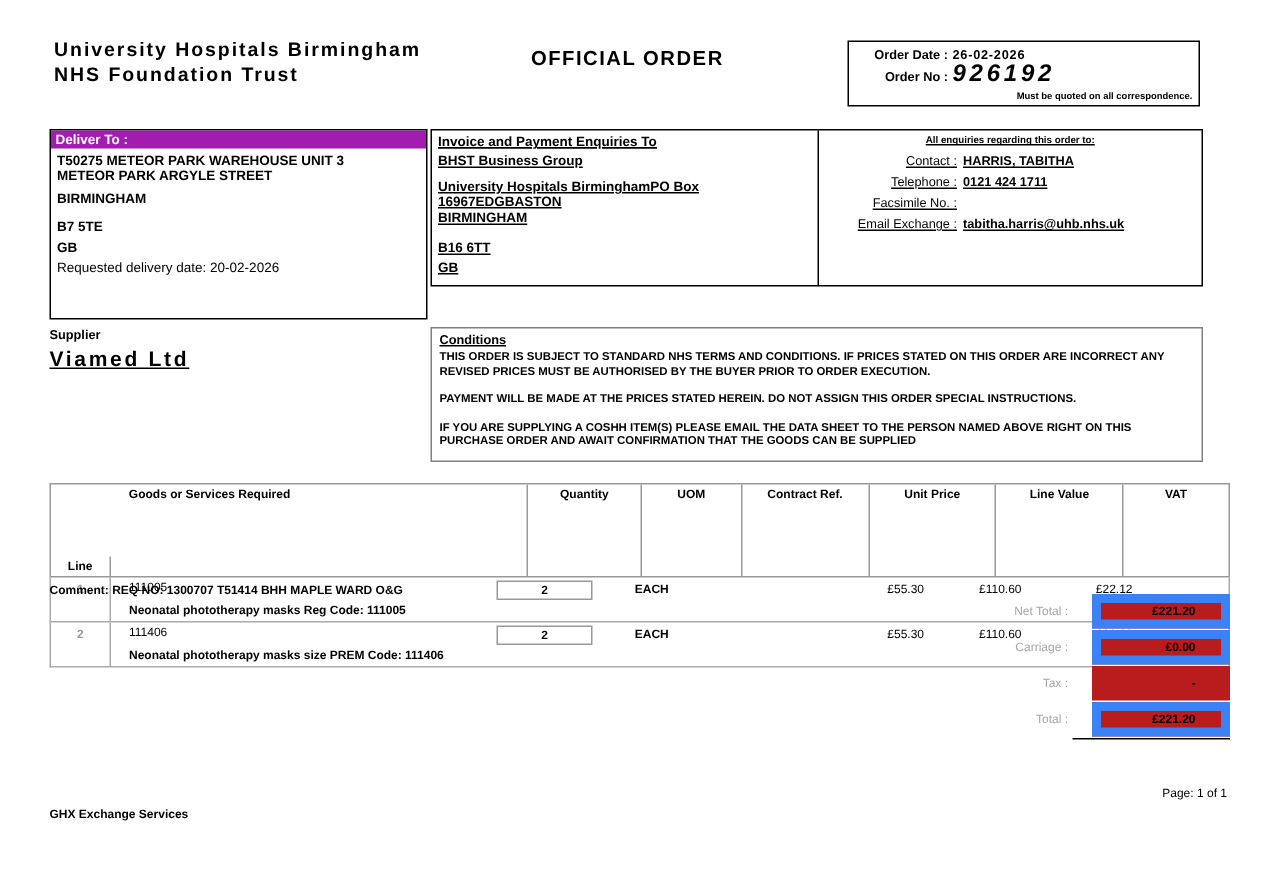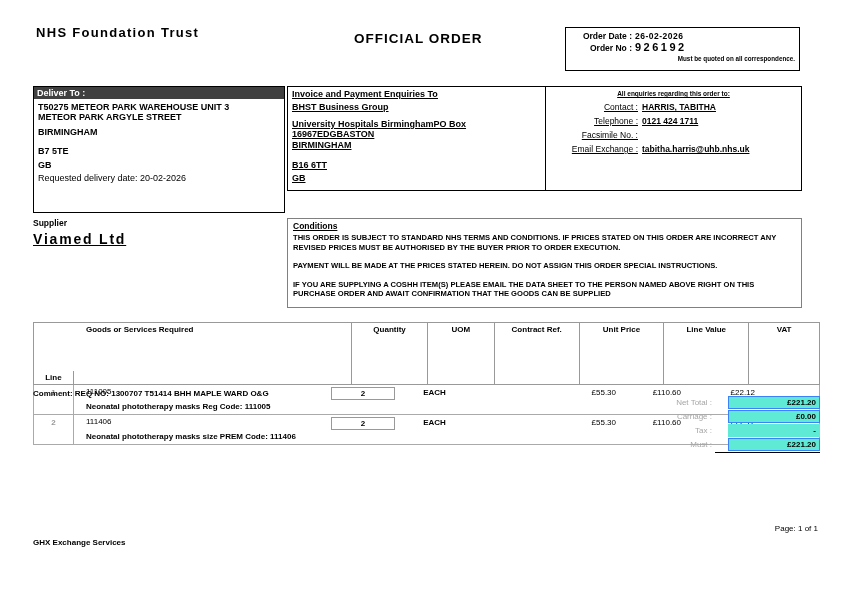--- a/index.html
+++ b/index.html
@@ -9,27 +9,27 @@
   
   .trust-name{position:absolute;left:36px;top:24px;font-size:13px;font-weight:bold;
               letter-spacing:1.3px;line-height:17px;}
   .doc-title{position:absolute;left:354px;top:31px;font-size:13.5px;font-weight:bold;letter-spacing:1px;}
 
   .order-box{position:absolute;left:565px;top:27px;width:235px;height:44px;
              border:1px solid #000;font-size:8.5px;padding:3px 4px;box-sizing:border-box;}
   .order-row{display:grid;grid-template-columns:62px 1fr;column-gap:3px;align-items:baseline;}
   .order-row .lbl{text-align:right;font-weight:bold;}
   .order-date-val{font-weight:bold;letter-spacing:.5px;}
-  .order-no-val{font-weight:bold;font-size:11px;letter-spacing:2.5px;}
+  .order-no-val{font-weight:bold;font-size:16px;letter-spacing:2.5px;font-style:italic;}
   .order-note{margin-top:2px;text-align:right;font-size:6.3px;font-weight:bold;}
 
   
   .deliver-box{position:absolute;left:33px;top:86px;width:252px;height:127px;
                border:1px solid #000;box-sizing:border-box;}
-  .deliver-head{background:#404040;color:#fff;font-weight:bold;font-size:9px;padding:1px 3px;}
+  .deliver-head{background:#a21caf;color:#fff;font-weight:bold;font-size:9px;padding:1px 3px;}
   .deliver-body{padding:3px 4px;font-size:9px;font-weight:bold;line-height:10px;}
   .d-l0{margin-bottom:0;}
   .d-l1{margin-bottom:5px;}
   .d-l2{margin-bottom:9px;}
   .d-l3{margin-bottom:4px;}
   .d-l4{margin-bottom:3px;}
   .d-req{font-weight:normal;font-size:9px;}
 
   
   .invoice-box{position:absolute;left:287px;top:86px;width:515px;height:105px;
@@ -93,35 +93,36 @@
   .r2{padding:2px 0 3px 12px;font-weight:bold;}
 
   
   .comment{position:absolute;left:33px;top:389px;font-size:8px;font-weight:bold;}
 
   
   .totals{position:absolute;left:660px;top:396px;width:160px;font-size:8px;}
   .tot-row{display:grid;grid-template-columns:52px 1fr;column-gap:16px;align-items:center;
            margin-bottom:1px;}
   .tot-row .lbl{text-align:right;color:#a6a6a6;}
-  .tot-box{border:1px solid #3b82f6;text-align:right;font-weight:bold;
-           padding:1px 3px;min-height:9px;background:#5eead4;}
+  .tot-box{border:6px solid #3b82f6;text-align:right;font-weight:bold;
+           padding:1px 17px;min-height:9px;background:#b91c1c;}
   .tot-box.noborder{border-color:transparent;}
   .tot-rule{border-bottom:1.5px solid #000;margin-top:1px;margin-left:55px;}
 
   
   .footer-left{position:absolute;left:33px;top:538px;font-size:8px;font-weight:bold;}
   .footer-right{position:absolute;right:24px;top:524px;font-size:8px;}
 </style>
 </head>
 <body>
 
 <div class="page">
 
   <div class="trust-name">
+    <div>University Hospitals Birmingham</div>
     <div>NHS Foundation Trust</div>
   </div>
   <div class="doc-title">OFFICIAL ORDER</div>
 
   <div class="order-box">
     <div class="order-row">
       <span class="lbl">Order Date :</span>
       <span class="order-date-val">26-02-2026</span>
     </div>
     <div class="order-row">
@@ -238,21 +239,21 @@
     </div>
     <div class="tot-row">
       <span class="lbl">Carriage :</span>
       <span class="tot-box">£0.00</span>
     </div>
     <div class="tot-row">
       <span class="lbl">Tax :</span>
       <span class="tot-box noborder">-</span>
     </div>
     <div class="tot-row">
-      <span class="lbl">Must :</span>
+      <span class="lbl">Total :</span>
       <span class="tot-box">£221.20</span>
     </div>
     <div class="tot-rule"></div>
   </div>
 
   <div class="footer-left">GHX Exchange Services</div>
   <div class="footer-right">Page: 1 of 1</div>
 
 </div>
 

